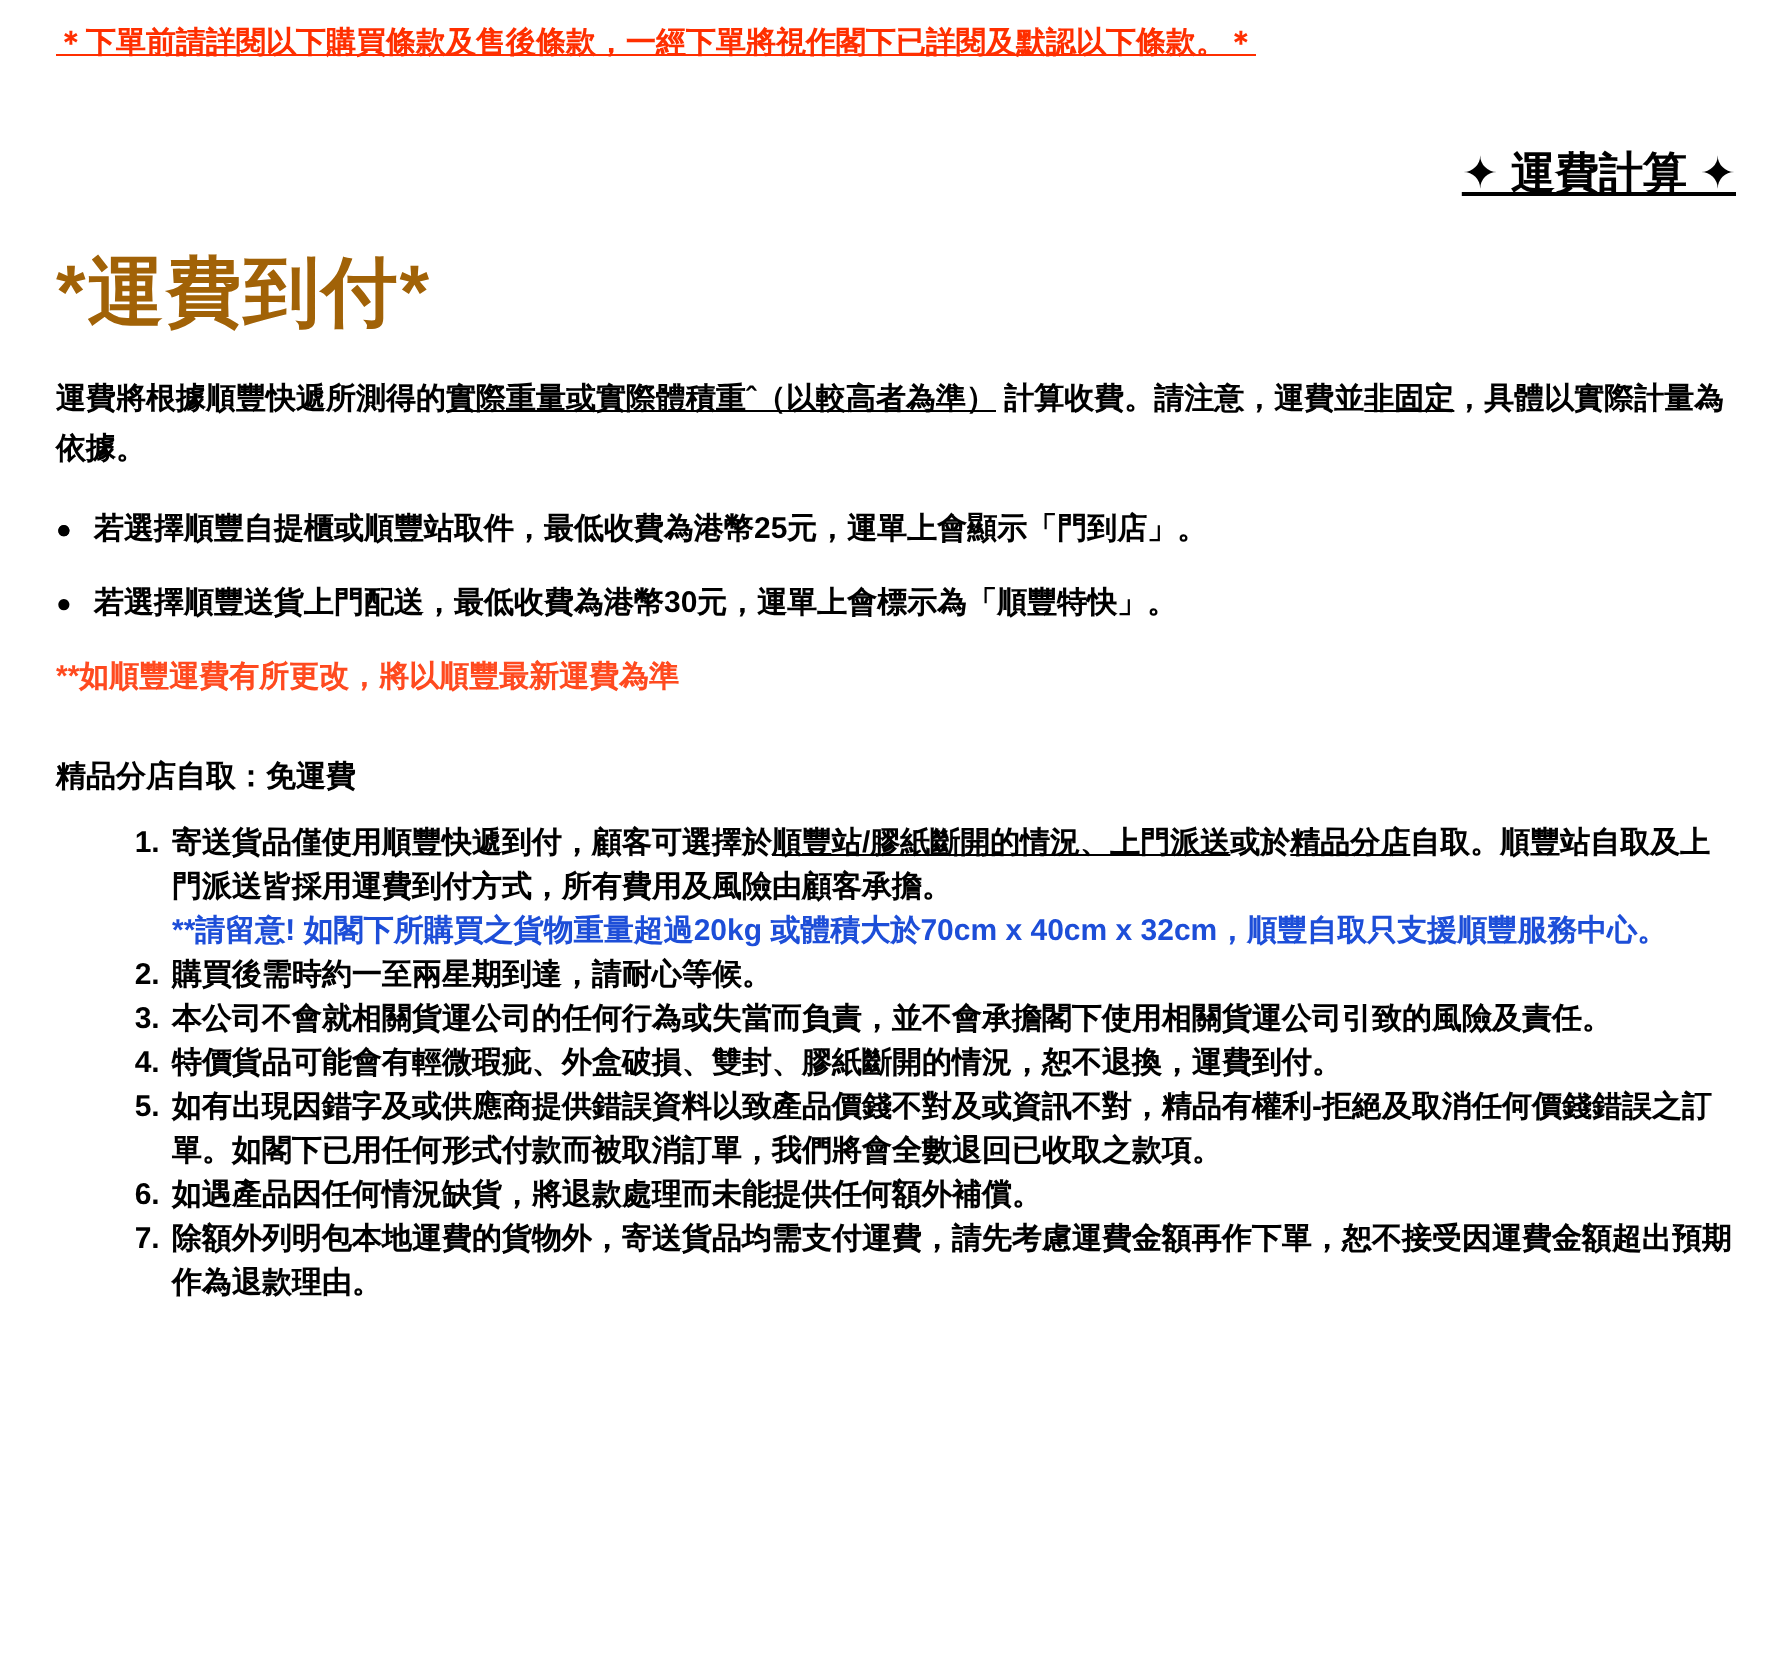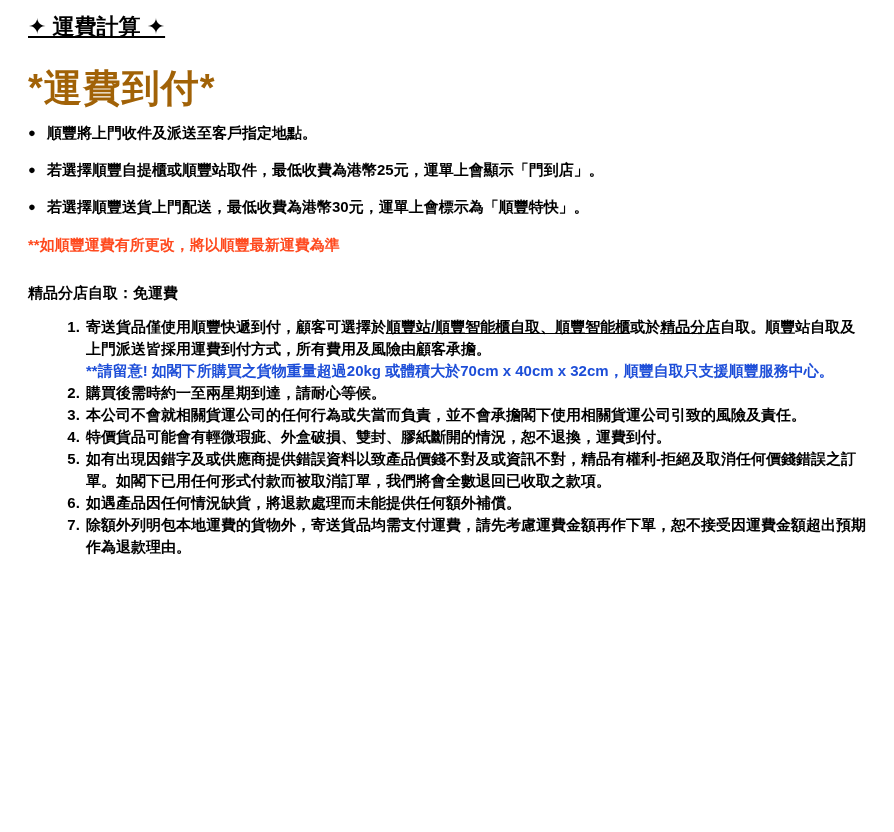--- a/index.html
+++ b/index.html
@@ -25,20 +25,21 @@
     font-size: 15px;
     line-height: 1.3;
     text-decoration: underline;
     margin: 0 0 40px 0;
   }
   .h1 {
     font-size: 22px;
     line-height: 1.35;
     margin: 0;
     text-decoration: underline;
+    text-align: right;
   }
   .h2 {
     font-size: 22px;
     line-height: 1.35;
     margin: 1px 0 0 0;
   }
   .big-title {
     font-size: 38px;
     line-height: 1.2;
     color: #a16207;
@@ -96,41 +97,43 @@
   }
   .term-note {
     color: #1d4ed8;
   }
 </style>
 </head>
 <body>
 
 <div class="page">
 
+  <p class="top-notice">＊下單前請詳閱以下購買條款及售後條款，一經下單將視作閣下已詳閱及默認以下條款。＊</p>
 
   <h1 class="h1">✦ 運費計算 ✦</h1>
 
   <div class="big-title">*運費到付*</div>
 
+  <p class="para"><span>運費將根據順豐快遞所測得的</span><span class="u">實際重量或實際體積重ˆ（以較高者為準）</span><span> 計算收費。請注意，運費並</span><span class="u">非固定</span><span>，具體以實際計量為依據。</span></p>
 
 
   <ul class="bullet-list">
-    <li><span class="dot">●</span><span>順豐將上門收件及派送至客戶指定地點。</span></li>
+    <li><span class="dot">●</span></li>
     <li><span class="dot">●</span><span>若選擇順豐自提櫃或順豐站取件，最低收費為港幣25元，運單上會顯示「門到店」。</span></li>
     <li><span class="dot">●</span><span>若選擇順豐送貨上門配送，最低收費為港幣30元，運單上會標示為「順豐特快」。</span></li>
   </ul>
 
   <p class="note-orange">**如順豐運費有所更改，將以順豐最新運費為準</p>
 
   <p class="pickup-line">精品分店自取：免運費</p>
 
 
   <ol class="terms-list">
     <li>
-      <span>寄送貨品僅使用順豐快遞到付，顧客可選擇於</span><span class="u">順豐站/順豐智能櫃自取、順豐智能櫃</span><span>或於</span><span class="u">精品分店</span><span>自取。順豐站自取及上門派送皆採用運費到付方式，所有費用及風險由顧客承擔。</span>
+      <span>寄送貨品僅使用順豐快遞到付，顧客可選擇於</span><span class="u">順豐站/膠紙斷開的情況、上門派送</span><span>或於</span><span class="u">精品分店</span><span>自取。順豐站自取及上門派送皆採用運費到付方式，所有費用及風險由顧客承擔。</span>
       <div class="term-note">**請留意! 如閣下所購買之貨物重量超過20kg 或體積大於70cm x 40cm x 32cm，順豐自取只支援順豐服務中心。</div>
     </li>
     <li>購買後需時約一至兩星期到達，請耐心等候。</li>
     <li>本公司不會就相關貨運公司的任何行為或失當而負責，並不會承擔閣下使用相關貨運公司引致的風險及責任。</li>
     <li>特價貨品可能會有輕微瑕疵、外盒破損、雙封、膠紙斷開的情況，恕不退換，運費到付。</li>
     <li>如有出現因錯字及或供應商提供錯誤資料以致產品價錢不對及或資訊不對，精品有權利-拒絕及取消任何價錢錯誤之訂單。如閣下已用任何形式付款而被取消訂單，我們將會全數退回已收取之款項。</li>
     <li>如遇產品因任何情況缺貨，將退款處理而未能提供任何額外補償。</li>
     <li>除額外列明包本地運費的貨物外，寄送貨品均需支付運費，請先考慮運費金額再作下單，恕不接受因運費金額超出預期作為退款理由。</li>
 
   </ol>

